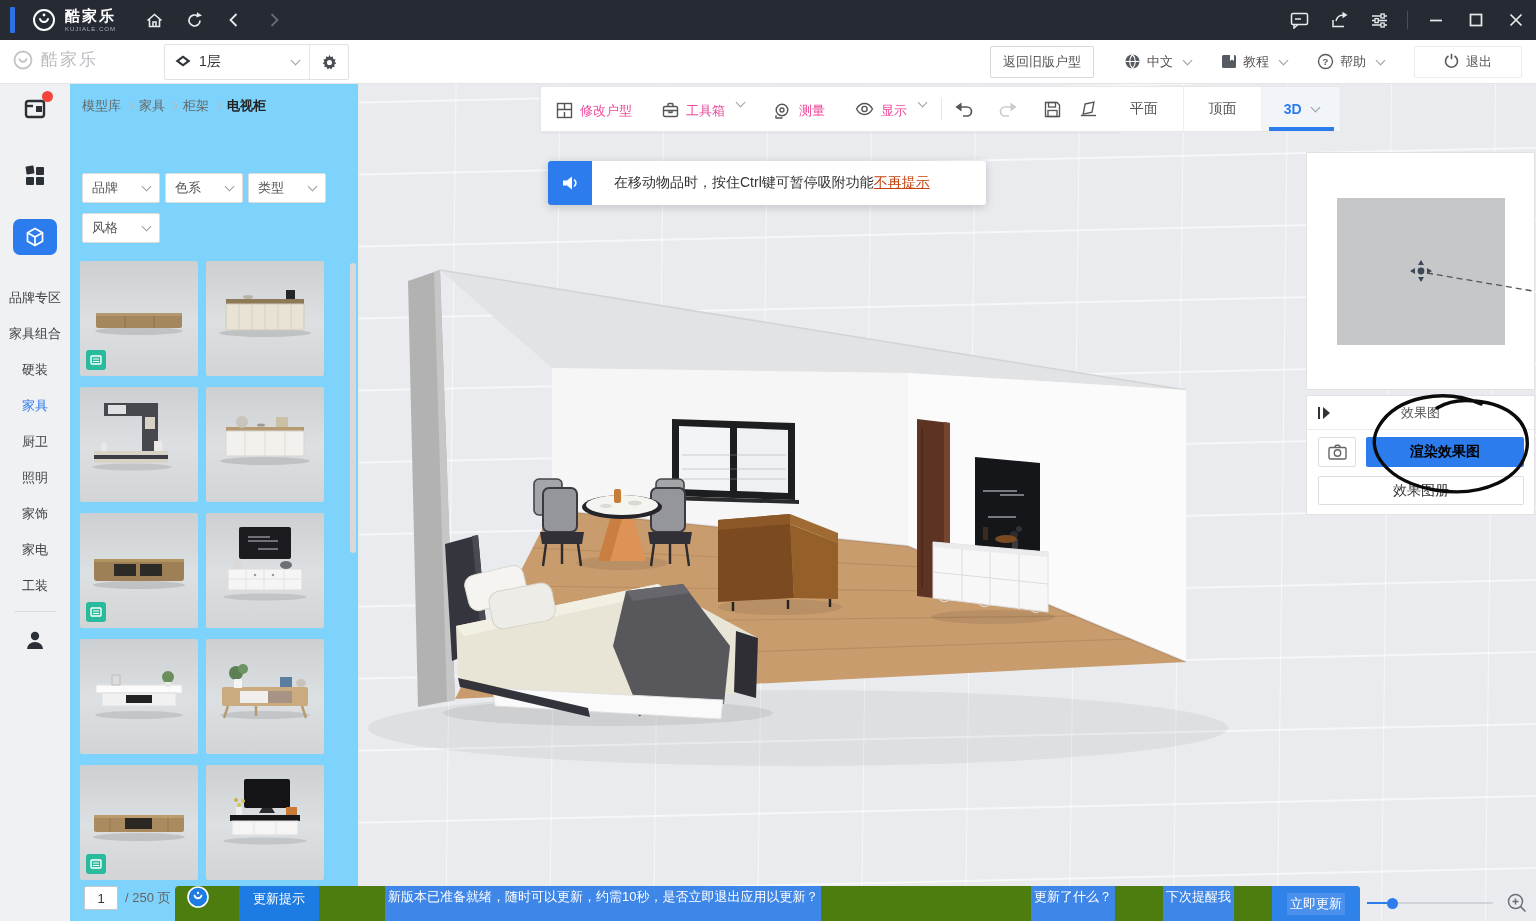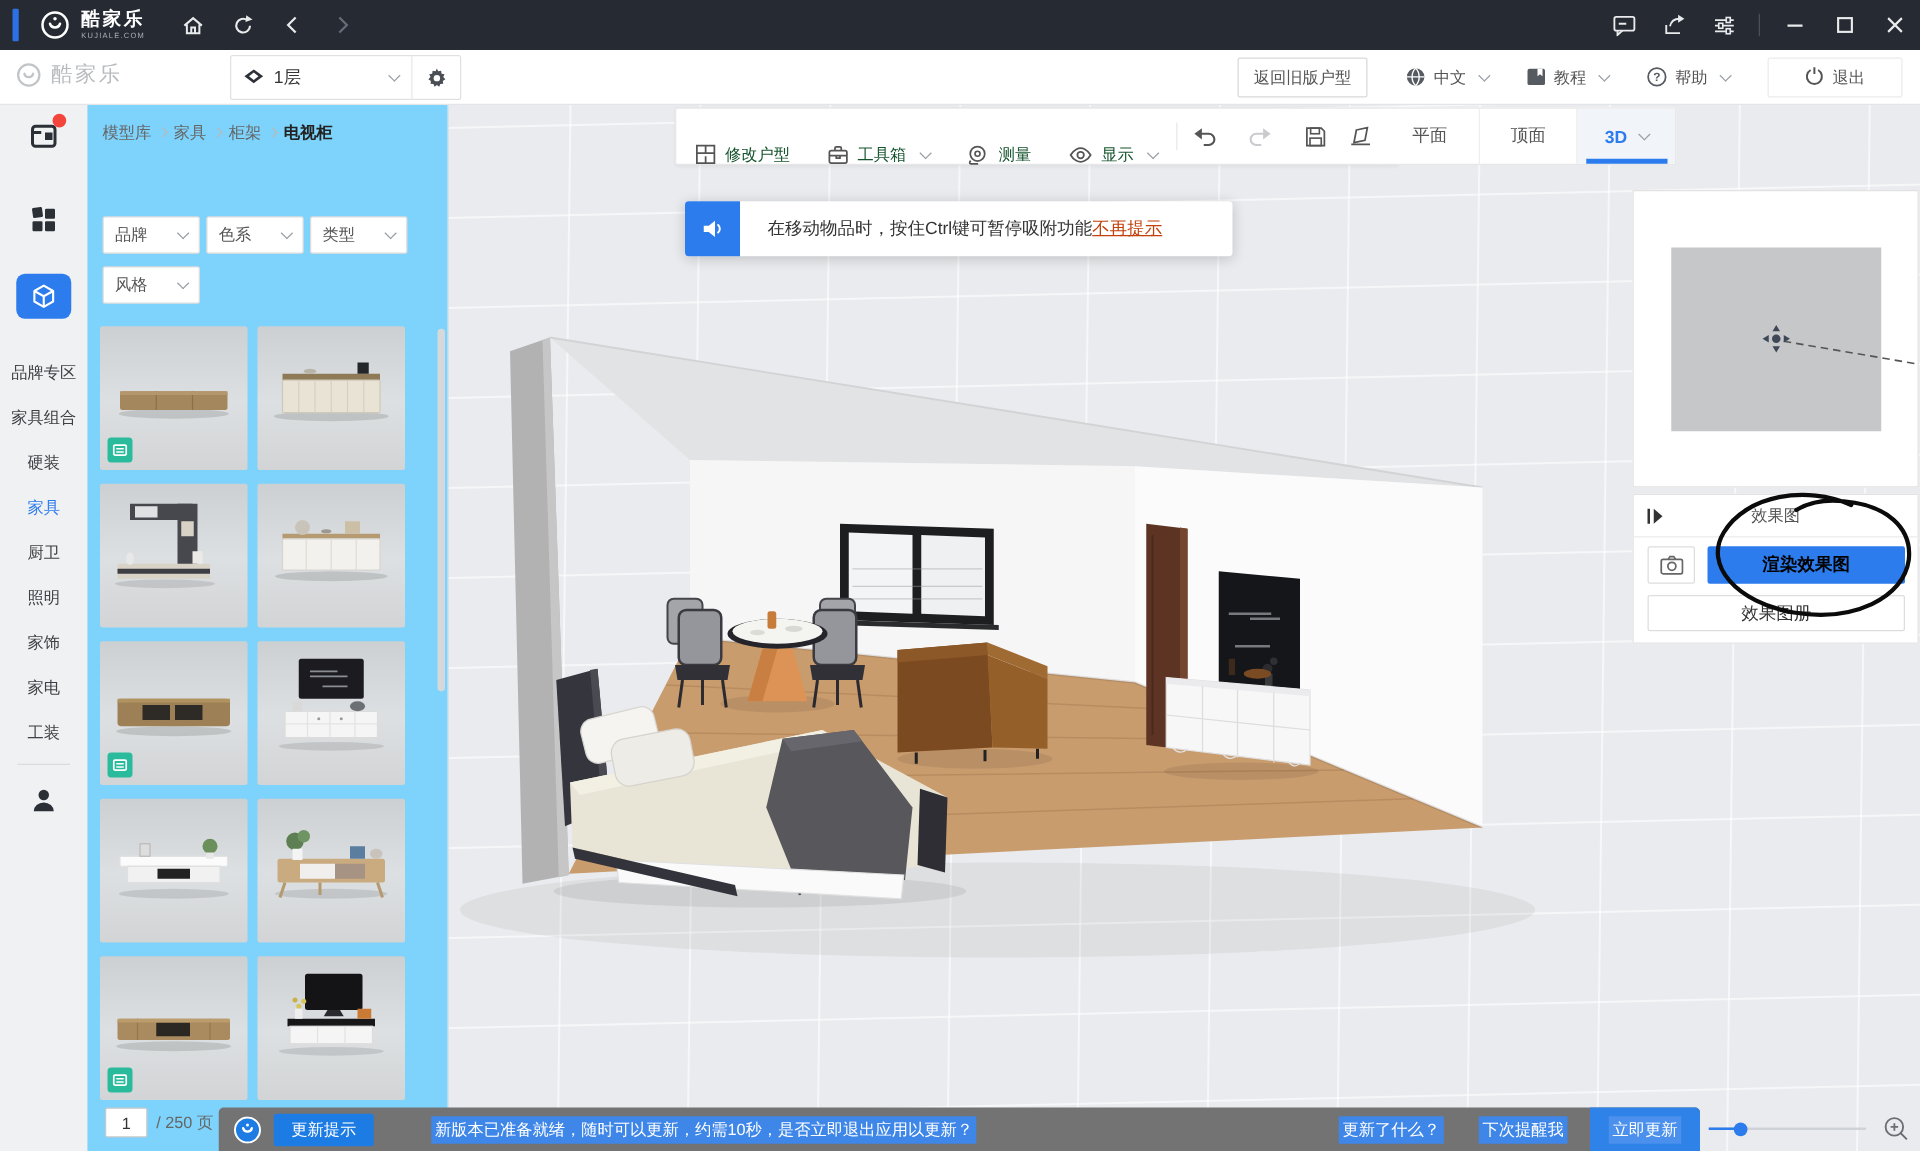--- a/index.html
+++ b/index.html
@@ -13,21 +13,21 @@
   .tb-logo .txt .b{font-size:15px;font-weight:bold;letter-spacing:2px;}
   .tb-logo .txt .s{font-size:6px;color:#aab0b8;letter-spacing:1px;margin-top:3px;}
   .tb-ic{width:40px;height:40px;display:flex;align-items:center;justify-content:center;cursor:pointer;}
   .tb-nav{display:flex;margin-left:18px;}
   .tb-right{margin-left:auto;display:flex;align-items:center;}
   .tb-sep{width:1px;height:18px;background:#4a5059;margin:0 8px;}
   
   .appbar{position:absolute;left:0;top:40px;width:100%;height:43px;background:#fff;border-bottom:1px solid #e3e5e8;z-index:29;}
   .ab-brand{position:absolute;left:12px;top:8px;display:flex;align-items:center;opacity:.6;}
   .ab-brand .t{margin-left:7px;font-size:17px;color:#8a8f94;letter-spacing:2px;}
-  .floorbox{position:absolute;left:184px;top:4px;height:34px;display:flex;background:#fff;border:1px solid #e1e1e1;border-radius:2px;}
+  .floorbox{position:absolute;left:164px;top:4px;height:34px;display:flex;background:#fff;border:1px solid #e1e1e1;border-radius:2px;}
   .floor-main{width:124px;display:flex;align-items:center;padding:0 10px;cursor:pointer;}
   .floor-main .lbl{font-size:14px;color:#333;margin-left:8px;flex:1;}
   .floor-gear{width:38px;display:flex;align-items:center;justify-content:center;border-left:1px solid #e7e7e7;font-size:17px;color:#4a4a4a;cursor:pointer;}
   .ab-right{position:absolute;right:14px;top:0;height:43px;display:flex;align-items:center;gap:30px;}
   .ab-item{display:flex;align-items:center;font-size:13px;color:#555;cursor:pointer;gap:6px;}
   .btn-old{border:1px solid #d9d9d9;border-radius:2px;padding:6px 12px;font-size:13px;color:#555;background:#fff;cursor:pointer;}
   .btn-logout{display:flex;align-items:flex-start;gap:7px;border:1px solid #ececec;border-radius:2px;padding:6px 29px;font-size:13px;color:#555;background:#fff;cursor:pointer;}
   .chev{width:6px;height:6px;border-right:1.4px solid #9aa0a6;border-bottom:1.4px solid #9aa0a6;transform:rotate(45deg);display:inline-block;margin-left:5px;margin-top:-3px;}
   
   .rail{position:absolute;left:0;top:83px;bottom:0;width:70px;background:#f0f1f2;border-right:1px solid #e3e3e3;z-index:10;}
@@ -57,21 +57,21 @@
   .pager input{width:28px;height:20px;border:1px solid #c9c9c9;border-radius:2px;text-align:center;font-size:13px;color:#333;margin-right:7px;outline:none;}
   
   .canvas{position:absolute;left:338px;top:83px;right:0;bottom:0;background:#e9ebee;overflow:hidden;}
   .canvas .grid{position:absolute;left:-8%;top:-8%;width:120%;height:120%;
     background-image:linear-gradient(rgba(255,255,255,.6) 1.5px,transparent 1.5px),
                      linear-gradient(90deg,rgba(255,255,255,.6) 1.5px,transparent 1.5px);
     background-size:104px 72px;transform:rotate(-1.3deg) skewX(-2deg);}
   .scene{position:absolute;left:0;top:0;width:1198px;height:838px;}
   .c-toolbar{position:absolute;left:202px;top:3px;height:44px;background:#fff;border:1px solid #e7e7e7;border-radius:2px;
              display:flex;align-items:center;box-shadow:0 1px 3px rgba(0,0,0,.05);}
-  .tool{display:flex;align-items:center;gap:7px;padding:0 15px;font-size:13px;color:#14532d;cursor:pointer;height:100%;margin-top:29px;}
+  .tool{display:flex;gap:7px;padding:0 15px;font-size:13px;color:#ec4899;cursor:pointer;height:100%;margin-top:29px;}
   .t-div{width:1px;height:22px;background:#e8e8e8;}
   .tool-ic{width:44px;height:100%;display:flex;align-items:center;justify-content:center;cursor:pointer;gap:4px;}
   .v-tabs{position:absolute;left:767px;top:3px;width:235px;height:44px;background:#fff;border:1px solid #e7e7e7;border-left:none;display:flex;}
   .vtab{flex:1;display:flex;align-items:center;justify-content:center;font-size:14px;color:#555;cursor:pointer;position:relative;}
   .vtab + .vtab{border-left:1px solid #efefef;}
   .vtab.active{color:#2d7cee;background:#f1f4f8;font-weight:bold;}
   .vtab.active::after{content:"";position:absolute;left:8%;bottom:0;width:84%;height:4px;background:#2d7cee;}
   .toast{position:absolute;left:210px;top:78px;width:438px;height:44px;background:#fff;border-radius:3px;
          box-shadow:0 2px 10px rgba(0,0,0,.18);display:flex;align-items:center;z-index:5;}
   .toast-ic{width:44px;height:44px;background:#2d7cee;border-radius:3px 0 0 3px;display:flex;align-items:center;justify-content:center;flex:none;}
@@ -94,21 +94,21 @@
   .minimap{position:absolute;left:30px;top:45px;width:168px;height:147px;background:#c6c7c8;cursor:pointer;}
   .panel.render{top:395px;height:120px;}
   .cam-btn{position:absolute;left:11px;top:41px;width:38px;height:30px;border:1px solid #ddd;border-radius:2px;background:#fff;
            display:flex;align-items:center;justify-content:center;cursor:pointer;}
   .render-btn{position:absolute;left:59px;top:41px;right:10px;height:30px;background:#2d7cee;border:none;border-radius:2px;
               color:#000000;font-size:14px;display:flex;align-items:center;justify-content:center;cursor:pointer;font-weight:bold;font-family:Liberation Serif, serif;}
   .album-btn{position:absolute;left:11px;right:10px;top:80px;height:29px;background:#fff;border:1px solid #ddd;border-radius:2px;
              color:#333;font-size:14px;display:flex;align-items:center;justify-content:center;cursor:pointer;}
   .circle-anno{position:absolute;left:1365px;top:390px;width:168px;height:110px;z-index:40;pointer-events:none;}
   
-  .updbar{position:absolute;left:175px;top:886px;width:1185px;height:35px;background:#737373;display:flex;align-items:center;z-index:50;border-radius:4px 4px 0 0;}
+  .updbar{position:absolute;left:175px;top:886px;width:1185px;height:35px;background:#4d7c0f;display:flex;z-index:50;border-radius:4px 4px 0 0;gap:20px;}
   .upd-badge{margin-left:10px;background:#1d7be4;color:#fff;font-size:13px;padding:4px 14px;border-radius:2px;white-space:nowrap;}
   .upd-msg{margin-left:46px;font-size:13px;color:#fff;background:#3E86E8;padding:2px 3px;white-space:nowrap;}
   .upd-spacer{flex:1;}
   .upd-lnk{font-size:13px;color:#fff;background:#3E86E8;padding:2px 3px;cursor:pointer;white-space:nowrap;}
   .upd-now{height:35px;width:88px;background:#2f82e8;display:flex;align-items:center;justify-content:center;cursor:pointer;border-radius:0 4px 0 0;}
   .upd-now span{font-size:13px;color:#fff;background:#4a90ec;padding:2px 3px;white-space:nowrap;}
 </style>
 </head>
 <body>
 

